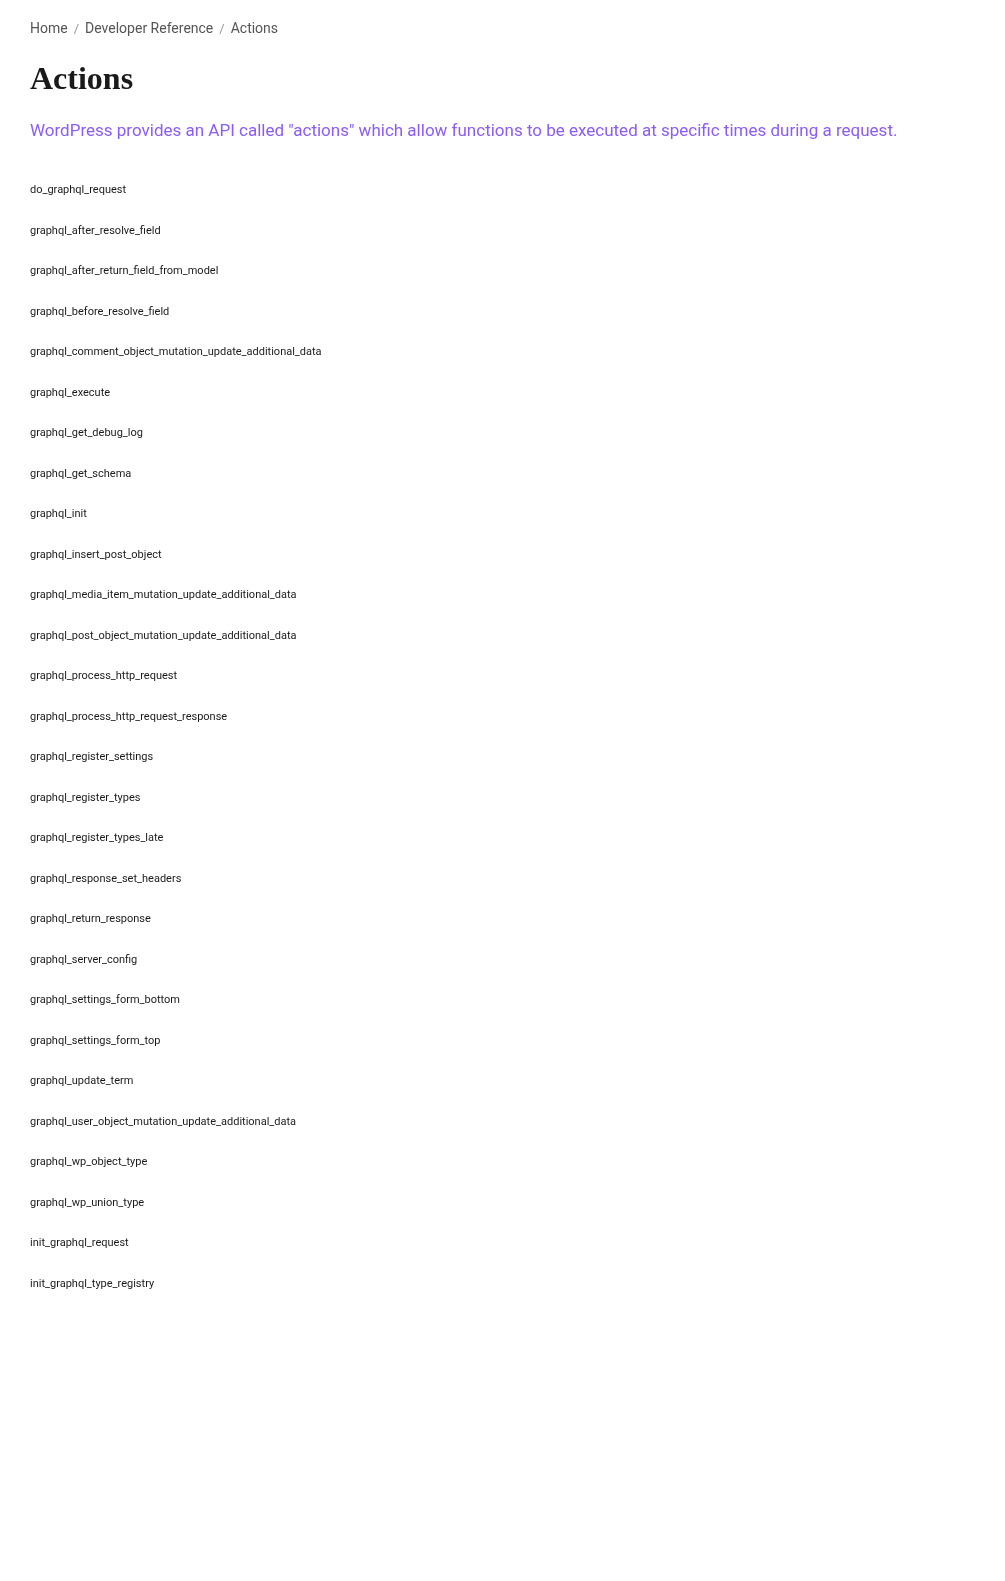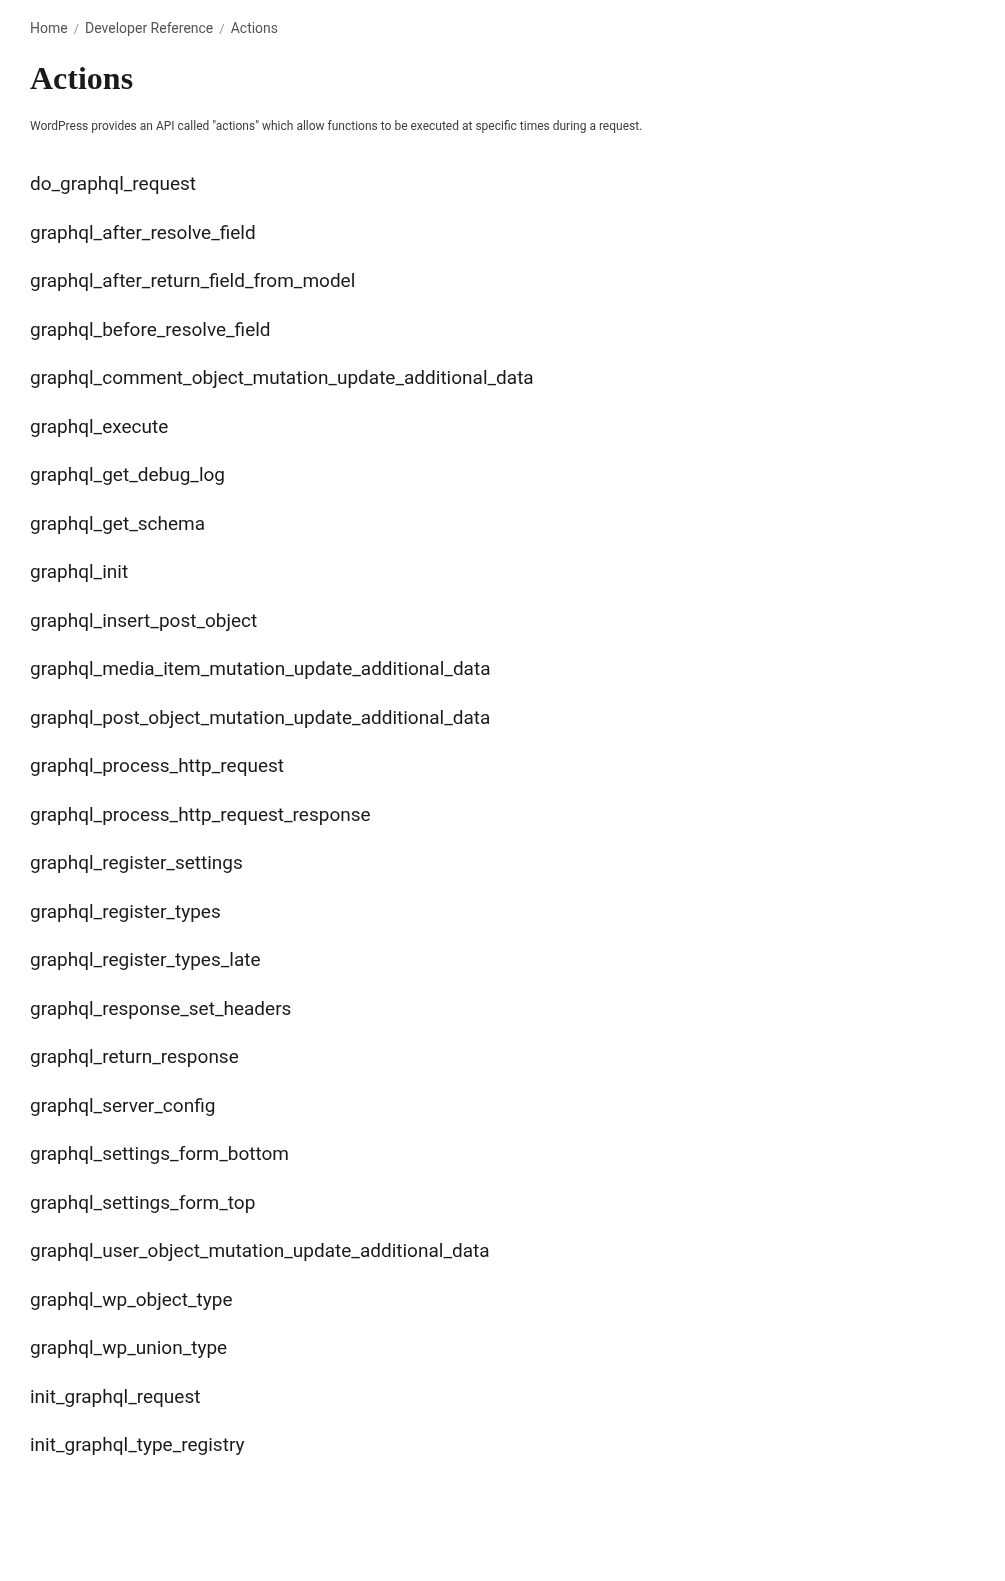--- a/index.html
+++ b/index.html
@@ -38,40 +38,40 @@
 
     .page-title {
       font-size: 32px;
       font-weight: 700;
       color: #1a1a1a;
       margin-bottom: 20px;
       font-family: Liberation Serif, serif;
     }
 
     .description {
-      font-size: 12px;
-      color: #404040;
+      font-size: 17px;
+      color: #8b5cf6;
       margin-bottom: 24px;
       line-height: 1.6;
     }
 
     .actions-list {
       list-style: none;
       padding: 0;
     }
 
     .actions-list li {
       padding: 10px 0;
       border-bottom: none;
     }
 
     .actions-list li a {
       color: #1a1a1a;
       text-decoration: none;
-      font-size: 19px;
+      font-size: 11px;
       line-height: 1.5;
     }
   </style>
 </head>
 <body>
 
 <nav class="breadcrumb">
 
 <a href="#">Home</a>
     <span class="breadcrumb-separator">/</span>
@@ -101,18 +101,19 @@
     <li><a href="#">graphql_process_http_request</a></li>
     <li><a href="#">graphql_process_http_request_response</a></li>
     <li><a href="#">graphql_register_settings</a></li>
     <li><a href="#">graphql_register_types</a></li>
     <li><a href="#">graphql_register_types_late</a></li>
     <li><a href="#">graphql_response_set_headers</a></li>
     <li><a href="#">graphql_return_response</a></li>
     <li><a href="#">graphql_server_config</a></li>
     <li><a href="#">graphql_settings_form_bottom</a></li>
     <li><a href="#">graphql_settings_form_top</a></li>
+    <li><a href="#">graphql_update_term</a></li>
     <li><a href="#">graphql_user_object_mutation_update_additional_data</a></li>
     <li><a href="#">graphql_wp_object_type</a></li>
     <li><a href="#">graphql_wp_union_type</a></li>
     <li><a href="#">init_graphql_request</a></li>
     <li><a href="#">init_graphql_type_registry</a></li>
   </ul>
 
 </body></html>

